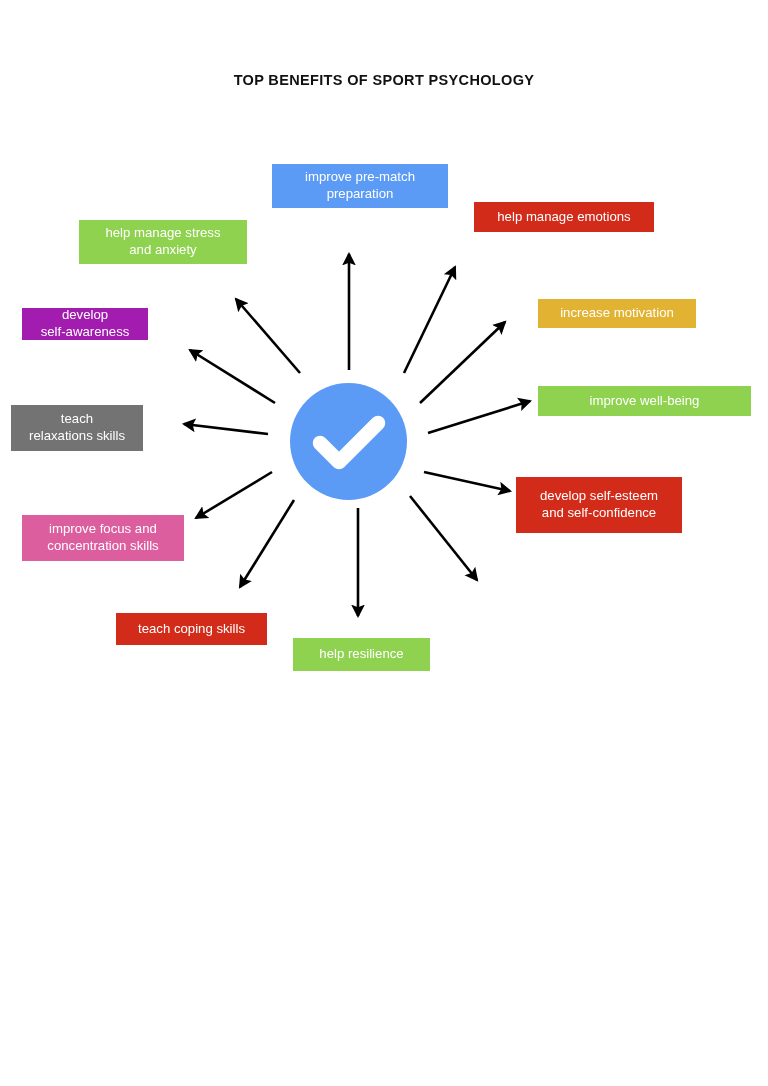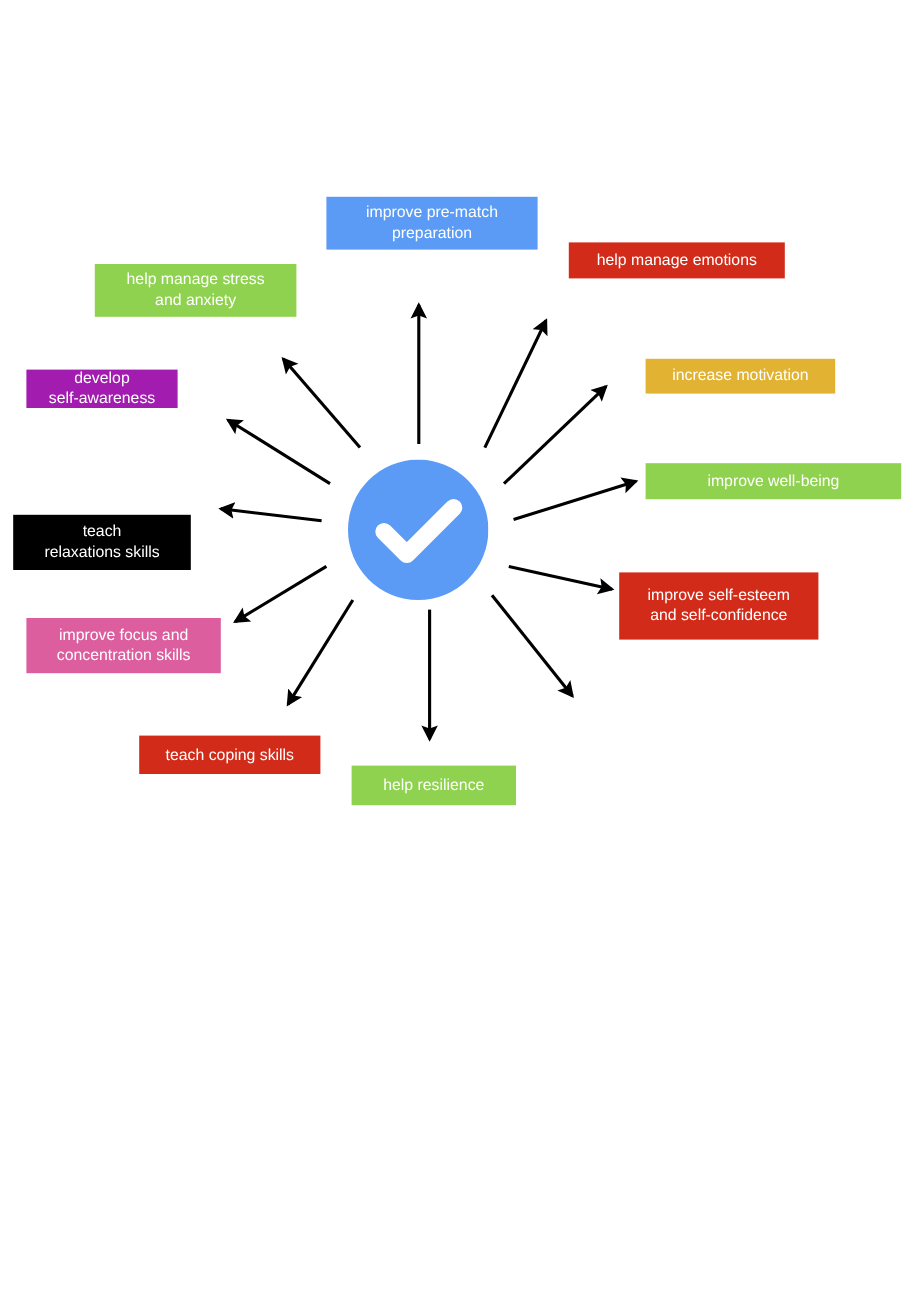--- a/index.html
+++ b/index.html
@@ -66,20 +66,21 @@
     padding: 6px 9px;
     font-family: "Liberation Sans", sans-serif;
     white-space: pre-wrap;
   }
 </style>
 </head>
 <body>
 
 <div id="page" style="background: rgb(255, 255, 255);">
 
+  <div id="title">TOP BENEFITS OF SPORT PSYCHOLOGY</div>
 
   <svg id="arrow-layer" viewBox="0 0 768 1086" width="768" height="1086">
     <defs>
       <marker id="ah" markerWidth="6" markerHeight="6" refX="4.4" refY="3" orient="auto" markerUnits="strokeWidth">
         <path d="M0,0.35 L5.2,3 L0,5.65 L1.0,3 Z" fill="#000000"></path>
       </marker>
     </defs>
     <g stroke="#000000" stroke-width="2.6" fill="none" marker-end="url(#ah)">
       <line x1="349" y1="370" x2="349" y2="254" stroke="#000000"></line>
       <line x1="404" y1="373" x2="455" y2="267" stroke="#000000"></line>
@@ -105,22 +106,22 @@
 
   <div class="node" style="left: 272px; top: 164px; width: 176px; height: 44px; background: rgb(91, 155, 245);">improve pre-match
 preparation</div>
   <div class="node" style="left: 474px; top: 202px; width: 180px; height: 30px; background: rgb(210, 43, 25);">help manage emotions</div>
   <div class="node" style="left: 52px; top: 220px; width: 168px; height: 44px; background: rgb(143, 210, 79); margin-left: 27px;">help manage stress
 and anxiety</div>
   <div class="node" style="left: 538px; top: 299px; width: 158px; height: 29px; background: rgb(226, 178, 50);">increase motivation</div>
   <div class="node" style="left: 22px; top: 308px; width: 126px; height: 32px; background: #a21caf;">develop
 self-awareness</div>
   <div class="node" style="left: 538px; top: 386px; width: 213px; height: 30px; background: rgb(143, 210, 79);">improve well-being</div>
-  <div class="node" style="left: 11px; top: 429px; width: 148px; height: 46px; background: #000000;">teach
+  <div class="node" style="left: 11px; top: 405px; width: 132px; height: 46px; background: #737373;">teach
 relaxations skills</div>
-  <div class="node" style="left: 516px; top: 477px; width: 166px; height: 56px; background: rgb(210, 43, 25);">improve self-esteem
+  <div class="node" style="left: 516px; top: 477px; width: 166px; height: 56px; background: rgb(210, 43, 25);">develop self-esteem
 and self-confidence</div>
   <div class="node" style="left: 22px; top: 515px; width: 162px; height: 46px; background: rgb(221, 94, 158);">improve focus and
 concentration skills</div>
   <div class="node" style="left: 116px; top: 613px; width: 151px; height: 32px; background: rgb(210, 43, 25);">teach coping skills</div>
   <div class="node" style="left: 293px; top: 638px; width: 137px; height: 33px; background: rgb(143, 210, 79);">help resilience</div>
 
 </div>
 
 </body></html>

